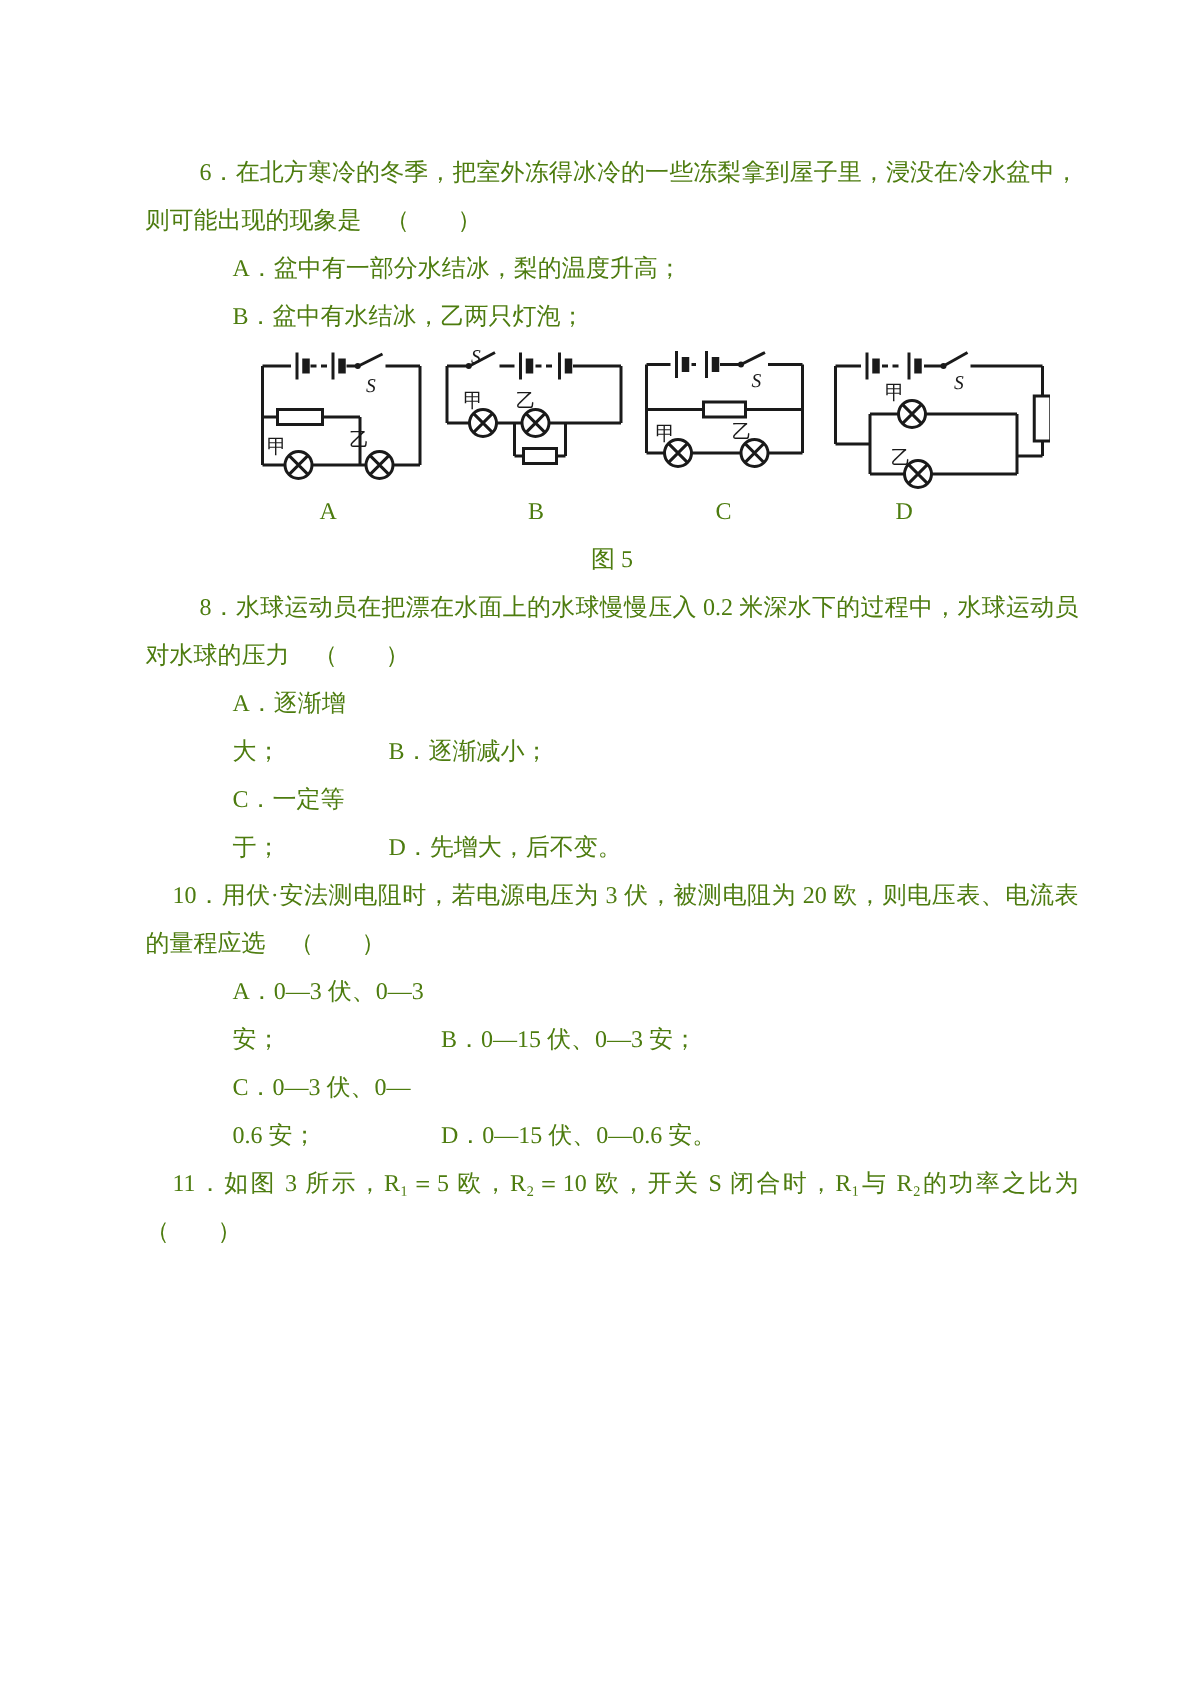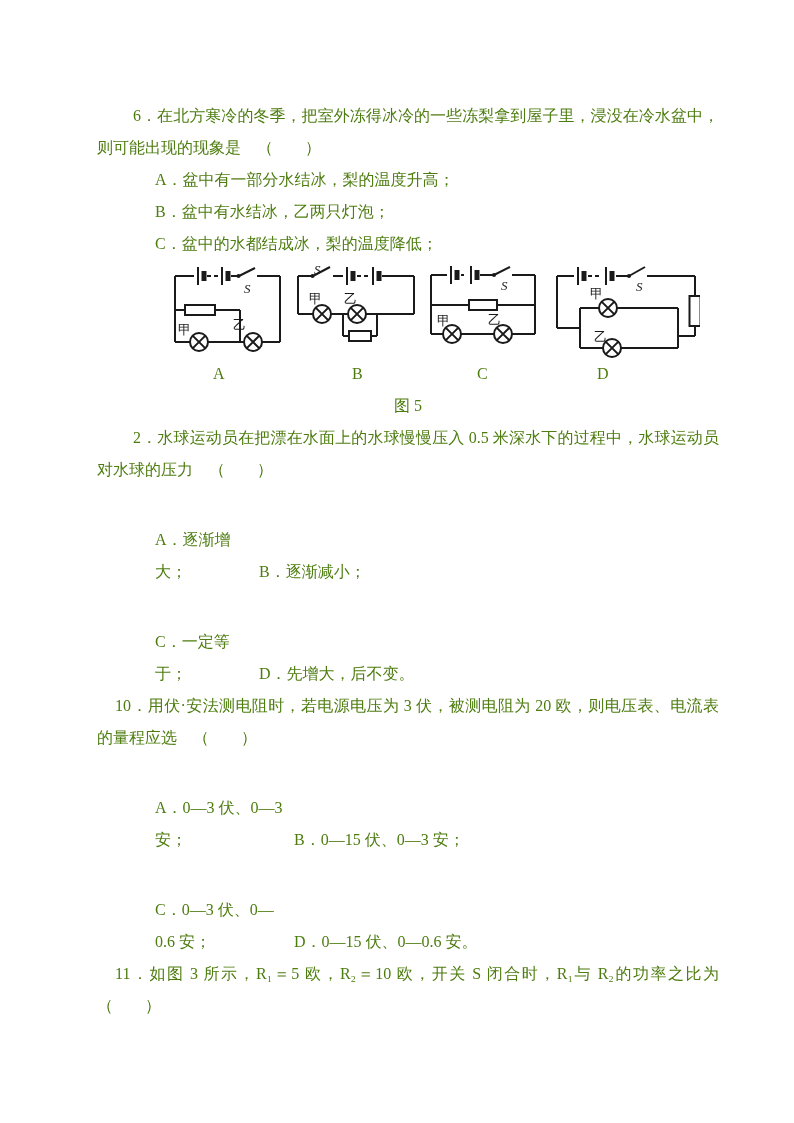--- a/index.html
+++ b/index.html
@@ -15,21 +15,21 @@
     overflow:hidden;
     box-sizing:border-box;
     padding:100px 75px 0 97px;
   }
   p{margin:0;}
   .stem{text-align:justify;}
   .indent-1{text-indent:36px;}
   .indent-2{text-indent:18px;}
   .opt{margin-left:58px;}
   .opt-row{margin-left:58px;}
-  .opt-row .col1{display:inline-block;margin-top:38px;}
+  .opt-row .col1{display:inline-block;}
   .q8 .col1{width:100px;}
   .q9 .col1{width:120px;}
   .q10 .col1{width:135px;}
   .fig2-row{margin-left:71px;margin-top:2px;white-space:nowrap;font-size:0;}
   .fig2-row svg{display:inline-block;vertical-align:top;}
   .g1{margin-left:7px;} .g2{margin-left:8px;} .g3{margin-left:11px;}
   .fig2-labels{position:relative;height:32px;}
   .fig2-labels span{position:absolute;top:0;}
   .lblA{left:116px;} .lblB{left:255px;} .lblC{left:380px;} .lblD{left:500px;}
   .fig2-caption{text-align:center;}
@@ -39,21 +39,20 @@
 </style>
 </head>
 <body>
 
 <div class="page">
 
   <div>
     <p class="stem indent-1">6．在北方寒冷的冬季，把室外冻得冰冷的一些冻梨拿到屋子里，浸没在冷水盆中，则可能出现的现象是　（　　）</p>
     <p class="opt">A．盆中有一部分水结冰，梨的温度升高；</p>
     <p class="opt">B．盆中有水结冰，乙两只灯泡；</p>
-    <p class="opt">C．盆中的水都结成冰，梨的温度降低；</p>
   </div>
 
 
   <div>
     <div class="fig2-row">
 
       
       <svg width="118" height="94" viewBox="0 0 118 94">
         <g stroke="#1a1a1a" stroke-width="2" fill="none">
           <path d="M7,14 V80 M112,14 V80"></path>
@@ -207,21 +206,21 @@
     <div class="fig2-labels">
       <span class="lblA">A</span>
       <span class="lblB">B</span>
       <span class="lblC">C</span>
       <span class="lblD">D</span>
     </div>
     <p class="fig2-caption">图 5</p>
   </div>
 
   <div class="q8">
-    <p class="stem indent-1">2．水球运动员在把漂在水面上的水球慢慢压入 0.5 米深水下的过程中，水球运动员对水球的压力　（　　）</p>
+    <p class="stem indent-1">8．水球运动员在把漂在水面上的水球慢慢压入 0.2 米深水下的过程中，水球运动员对水球的压力　（　　）</p>
     <p class="opt-row">
       <span class="col1">A．逐渐增大；</span>
       <span>B．逐渐减小；</span>
     </p>
     <p class="opt-row">
       <span class="col1">C．一定等于；</span>
       <span>D．先增大，后不变。</span>
     </p>
   </div>
 

